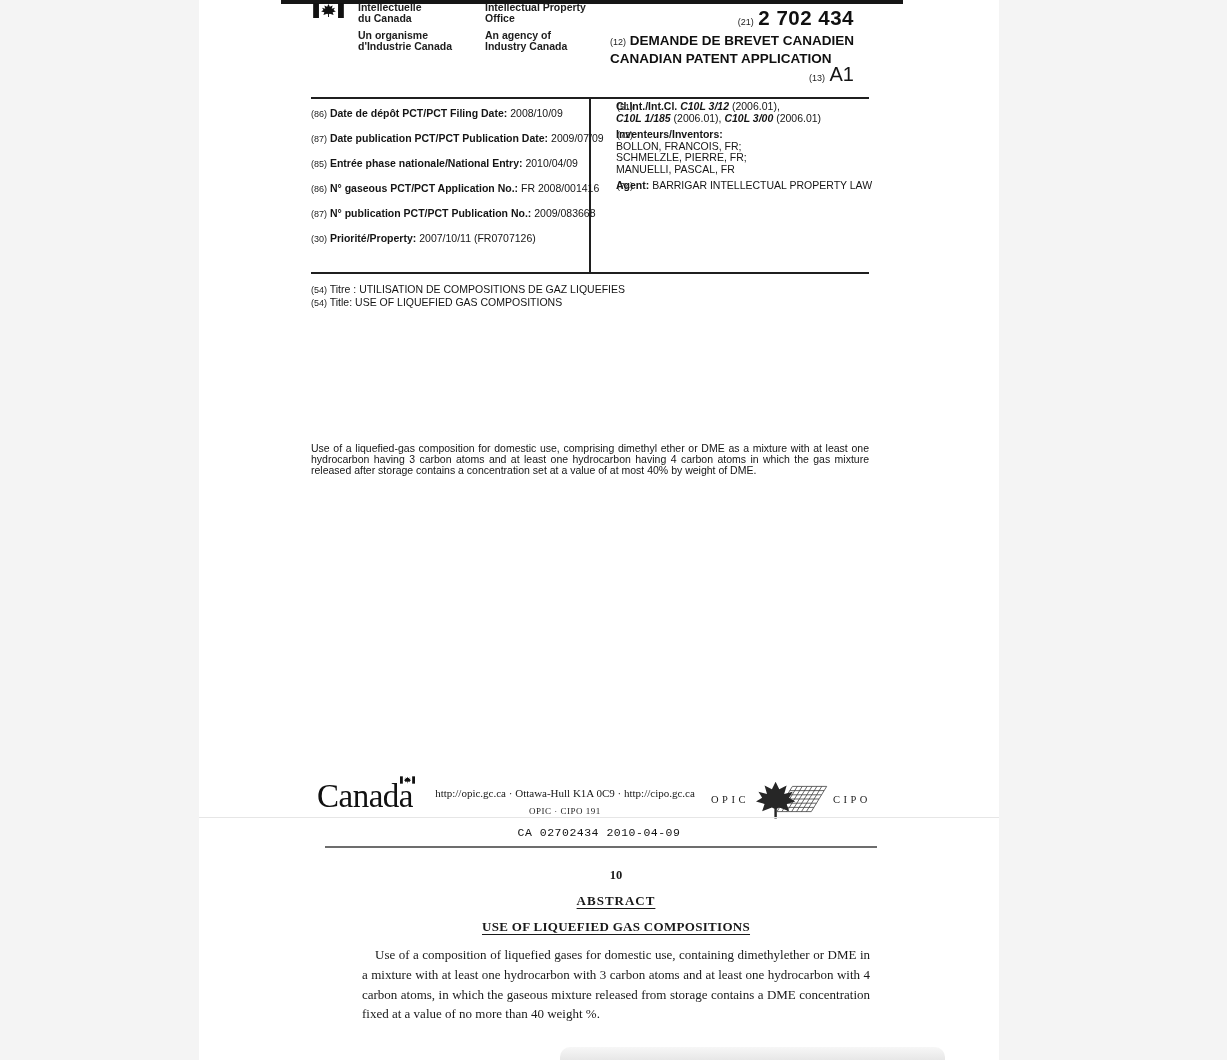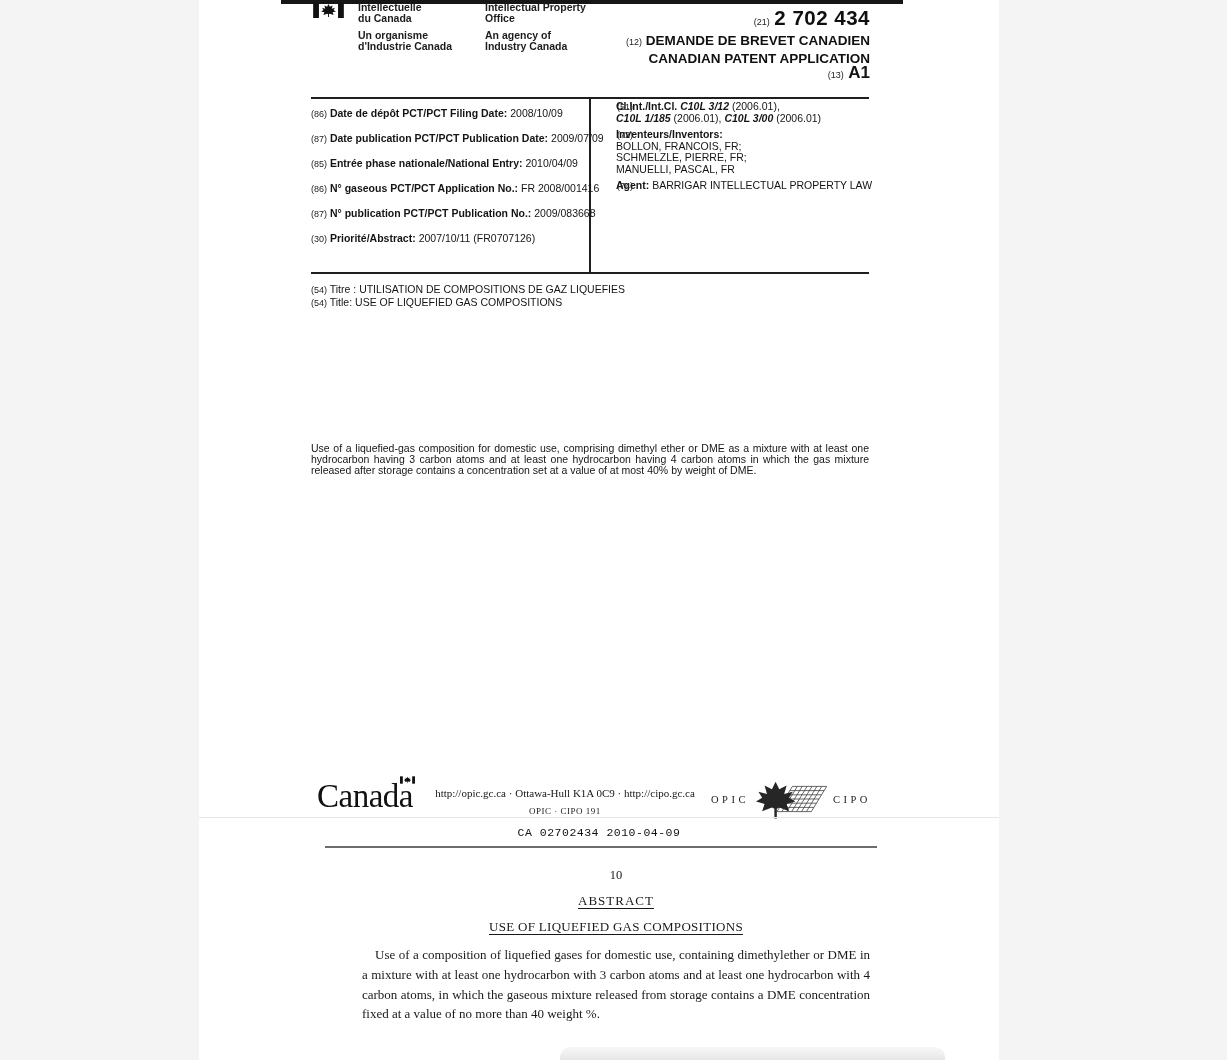--- a/index.html
+++ b/index.html
@@ -6,27 +6,27 @@
   .canvas{position:relative;width:1227px;height:1060px;background:#f4f4f4;
           font-family:"Liberation Sans","DejaVu Sans",sans-serif;color:#141414;}
   .page{position:absolute;left:199px;top:0;width:800px;height:1060px;background:#ffffff;}
 
   
   .topline{position:absolute;left:82px;top:0;width:622px;height:3.5px;background:#161616;}
   .sig-flag{position:absolute;left:111px;top:3px;width:37px;height:15px;}
   .agency{position:absolute;top:2px;font-size:10.5px;line-height:11px;font-weight:bold;color:#1c1c1c;}
   .agency.fr{left:159px;} .agency.en{left:286px;}
   .agency .sub{margin-top:5.5px;font-weight:bold;}
-  .hdr-right{position:absolute;right:129px;text-align:right;white-space:nowrap;}
+  .hdr-right{position:absolute;right:145px;white-space:nowrap;}
   .code-sm{font-size:9px;color:#222;font-weight:normal;}
   .pubnum{top:6px;}
   .pubnum .big{font-size:20.5px;font-weight:bold;letter-spacing:.5px;color:#101010;}
   .doctype{top:33px;font-size:13.5px;font-weight:bold;line-height:15.5px;color:#101010;}
   .kind{top:63px;}
-  .kind .k{font-size:17px;font-weight:bold;}
+  .kind .k{font-size:20px;font-weight:normal;}
 
   
   .tline{position:absolute;background:#1f1f1f;}
   .t-top{left:112px;top:97px;width:558px;height:1.6px;}
   .t-bot{left:112px;top:272px;width:558px;height:1.6px;}
   .t-div{left:390px;top:97px;width:1.6px;height:176px;}
   .bib-left{position:absolute;left:112px;top:101px;width:290px;font-size:10.5px;line-height:24px;white-space:nowrap;}
   .bib-left b{font-weight:bold;}
   .bib-right{position:absolute;left:398px;top:101px;width:285px;font-size:10.5px;line-height:11.5px;}
   .grp{position:relative;padding-left:19px;margin-bottom:5px;}
@@ -48,21 +48,21 @@
   .opic-ref{position:absolute;left:236px;top:806px;width:260px;text-align:center;font-size:9px;letter-spacing:.5px;color:#222;}
   .opic-logo{position:absolute;left:512px;top:776px;width:160px;height:46px;display:flex;align-items:center;}
   .opic-logo .t{font-size:10.5px;letter-spacing:3.5px;color:#1a1a1a;}
   .page-sep{position:absolute;left:0;top:817px;width:800px;height:1px;background:#e6e6e6;}
   .stamp{position:absolute;left:0;top:826px;width:800px;text-align:center;
          font-family:"Liberation Mono","DejaVu Sans Mono",monospace;font-size:11.5px;letter-spacing:.5px;color:#111;}
   .stamp-hr{position:absolute;left:126px;top:846px;width:552px;height:1.5px;background:#6d6d6d;}
 
   
   .p2{position:absolute;left:163px;top:866px;width:508px;color:#191919;}
-  .p2 .ctr{position:absolute;left:0;right:0;text-align:center;}
+  .p2 .ctr{position:absolute;left:0;right:0;text-align:center;font-weight:bold;}
   .p2-num{top:2px;font-size:12.5px;}
   .p2-h1{top:27px;font-size:13px;letter-spacing:1px;text-decoration:underline;text-underline-offset:3px;}
   .p2-h2{top:53px;font-size:13px;letter-spacing:.3px;text-decoration:underline;text-underline-offset:3px;}
   .p2-body{position:absolute;left:0;top:79px;width:508px;font-size:13px;line-height:19.8px;
            text-align:justify;text-indent:13px;}
 
   .float-bar{position:absolute;left:560px;top:1047px;width:385px;height:13px;
              border-radius:10px 10px 0 0;background:linear-gradient(to bottom,#f7f7f7,#e7e7e7);}
 </style>
 </head>
@@ -111,21 +111,21 @@
     <div class="tline t-top"></div>
     <div class="tline t-bot"></div>
     <div class="tline t-div"></div>
 
     <div class="bib-left">
       <div><span class="code-sm">(86)</span> <b>Date de dépôt PCT/PCT Filing Date:</b> <span>2008/10/09</span></div>
       <div><span class="code-sm">(87)</span> <b>Date publication PCT/PCT Publication Date:</b> <span>2009/07/09</span></div>
       <div><span class="code-sm">(85)</span> <b>Entrée phase nationale/National Entry:</b> <span>2010/04/09</span></div>
       <div><span class="code-sm">(86)</span> <b>N° gaseous PCT/PCT Application No.:</b> <span>FR 2008/001416</span></div>
       <div><span class="code-sm">(87)</span> <b>N° publication PCT/PCT Publication No.:</b> <span>2009/083668</span></div>
-      <div><span class="code-sm">(30)</span> <b>Priorité/Abstract:</b> <span>2007/10/11 (FR0707126)</span></div>
+      <div><span class="code-sm">(30)</span> <b>Priorité/Property:</b> <span>2007/10/11 (FR0707126)</span></div>
     </div>
 
     <div class="bib-right">
       <div class="grp">
         <span class="code-sm">(51)</span>
         <div><b>Cl.Int./Int.Cl.</b> <span class="cls">C10L 3/12</span> <span>(2006.01),</span></div>
         <div><span class="cls">C10L 1/185</span> <span>(2006.01),</span> <span class="cls">C10L 3/00</span> <span>(2006.01)</span></div>
       </div>
       <div class="grp">
         <span class="code-sm">(72)</span>

